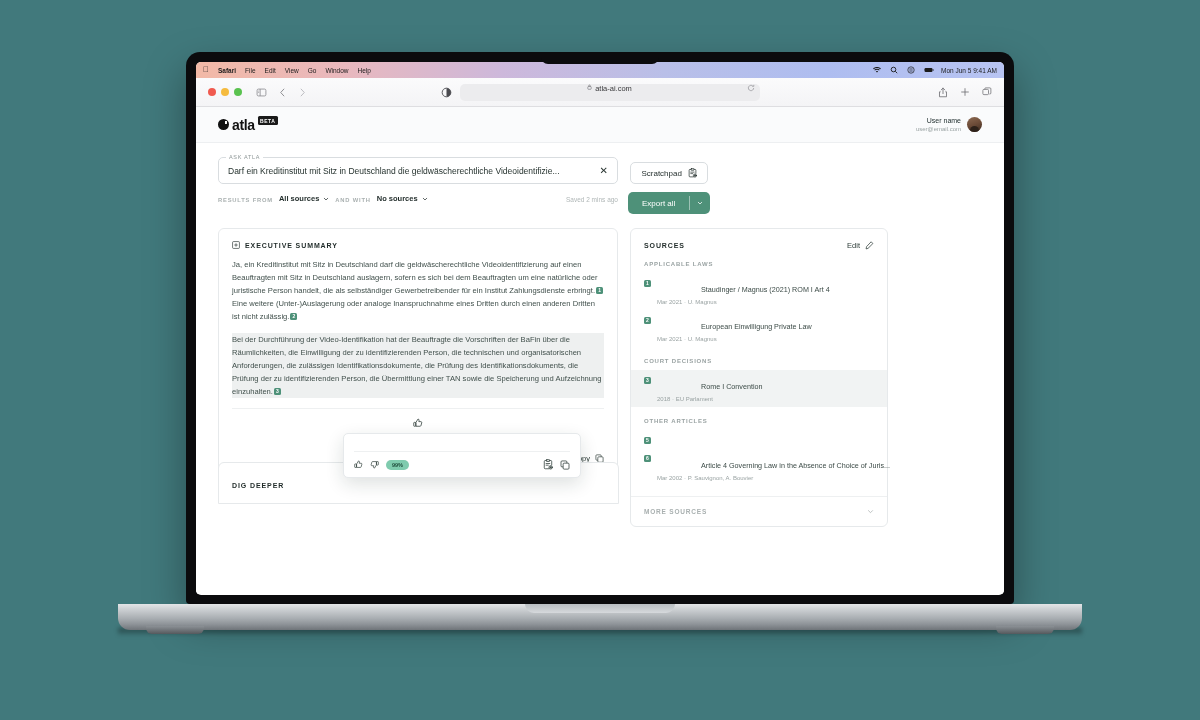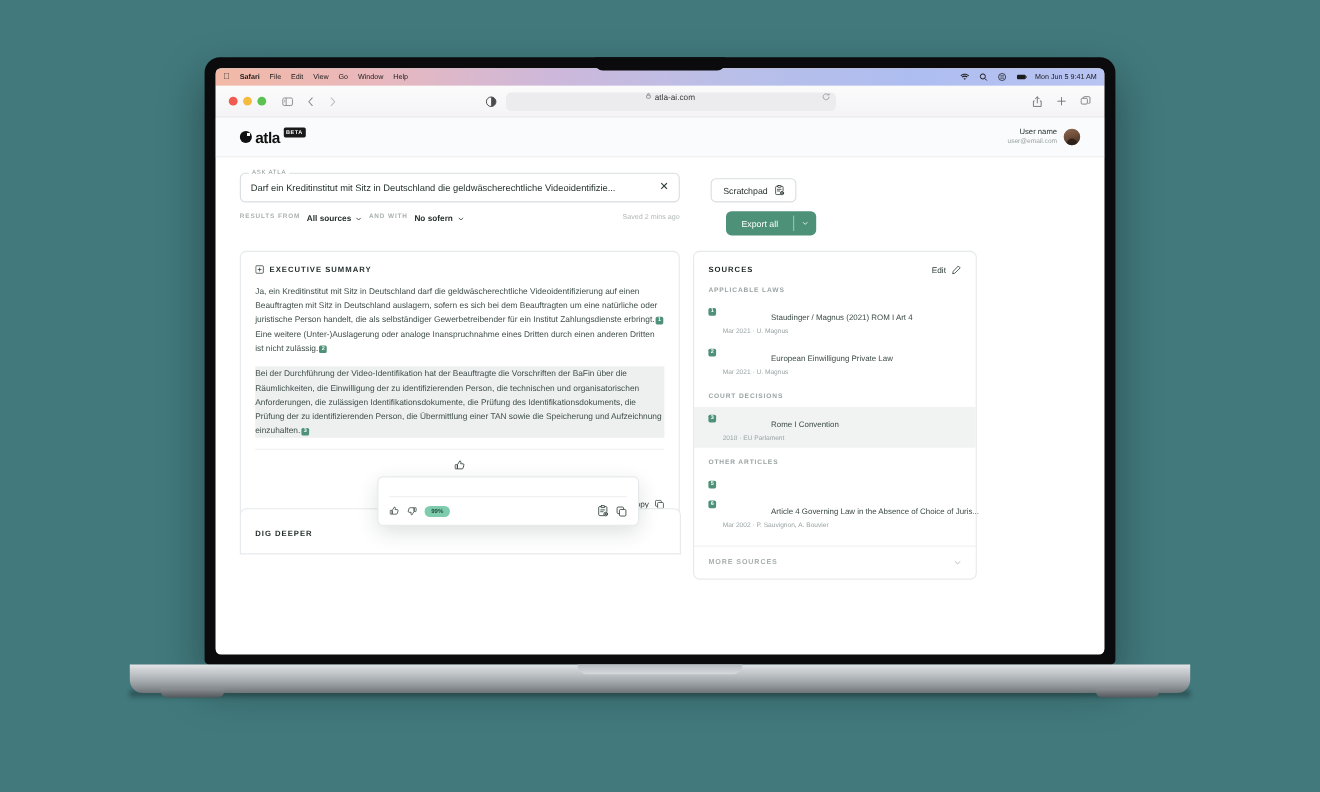--- a/index.html
+++ b/index.html
@@ -115,35 +115,35 @@
     height:27px; display:flex; align-items:center; padding:0 9px;
     background:#fff;
   }
   .field-legend {
     position:absolute; top:-4px; left:7px; background:#fff; padding:0 3px;
     font-size:5.5px; letter-spacing:.7px; color:#8e9797; font-weight:400;
   }
   .field-value { font-size:8.5px; color:#26332f; white-space:nowrap; overflow:hidden; }
   .field-clear { margin-left:auto; color:#2a3632; font-size:10px; line-height:1; padding-left:6px; cursor:pointer;}
 
-  .filters { display:flex; align-items:flex-start; gap:6px; margin-top:10px; }
+  .filters { display:flex; align-items:flex-end; gap:6px; margin-top:10px; }
   .filters-label { font-size:5.8px; letter-spacing:.8px; color:#a9b0b0; font-weight:700; text-transform:uppercase;}
   .chip { display:flex; align-items:center; gap:4px; font-size:7.5px; color:#1f2a28; font-weight:700; }
   .chip .cv { font-size:7.5px; }
   .saved { margin-left:auto; font-size:6.5px; color:#b0b7b7; }
 
   .btn-row { display:flex; align-items:center; gap:8px; margin-top:5px;flex-direction:column; }
   .btn-scratch {
     display:flex; align-items:center; gap:6px;
     border:1px solid #d9dde0; background:#fff; border-radius:5px;
     height:22px; padding:0 10px; font-size:8px; color:#1f2a28; cursor:pointer;
   }
   .btn-export {
     display:flex; align-items:stretch; background:#4e9179; border-radius:5px;
-    height:22px; color:#fff; font-size:8px; cursor:pointer; overflow:hidden;margin-left:32px;
+    height:22px; color:#fff; font-size:8px; cursor:pointer; overflow:hidden;
   }
   .btn-export .lbl { display:flex; align-items:center; padding:0 14px; }
   .btn-export .sep { width:1px; background:rgba(255,255,255,.45); margin:4px 0; }
   .btn-export .car { display:flex; align-items:center; padding:0 7px; font-size:6px;}
 
   .content { display:flex; gap:12px; padding:14px 22px 0 22px; align-items:flex-start; }
 
   .card {
     background:#fff; border:1px solid #e6e9eb; border-radius:6px;
   }
@@ -361,21 +361,21 @@
             <div class="filters">
               <span class="filters-label">RESULTS FROM</span>
               <span class="chip">
                 <span class="cv">All sources</span>
                 <svg class="i" width="6" height="6" viewBox="0 0 12 12" fill="none" stroke="#1f2a28" stroke-width="1.4" stroke-linecap="round" stroke-linejoin="round">
                     <path d="M2.5 4.5 6 8l3.5-3.5"></path>
                   </svg>
               </span>
               <span class="filters-label">AND WITH</span>
               <span class="chip">
-                <span class="cv">No sofern</span>
+                <span class="cv">No sources</span>
                 <svg class="i" width="6" height="6" viewBox="0 0 12 12" fill="none" stroke="#1f2a28" stroke-width="1.4" stroke-linecap="round" stroke-linejoin="round">
                     <path d="M2.5 4.5 6 8l3.5-3.5"></path>
                   </svg>
               </span>
               <span class="saved">Saved 2 mins ago</span>
             </div>
           </div>
 
           <div class="btn-row">
             <div class="btn-scratch">

